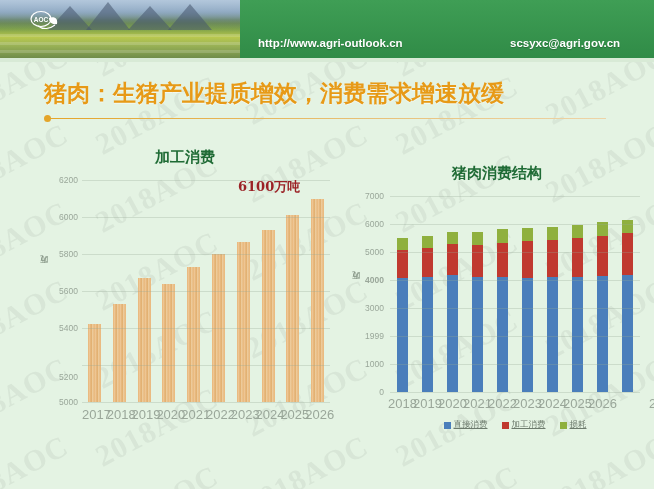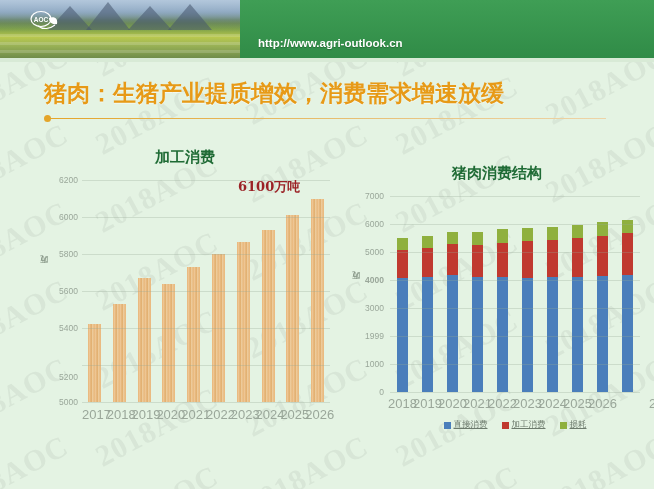--- a/index.html
+++ b/index.html
@@ -183,20 +183,21 @@
 
   <svg id="logo" viewBox="0 0 68 52">
     <ellipse cx="30" cy="22" rx="20" ry="15" fill="none" stroke="#ffffff" stroke-width="2.4"></ellipse>
     <text x="30" y="27" font-size="13" font-weight="bold" fill="#ffffff" text-anchor="middle" font-family="Liberation Sans, sans-serif">AOC</text>
     <path d="M46 20 C58 16, 64 22, 62 32 C54 34, 46 30, 46 20 Z" fill="#ffffff"></path>
     <path d="M24 36 C34 44, 48 42, 58 34" stroke="#ffffff" stroke-width="2.2" fill="none"></path>
   </svg>
 
   <div id="header-bottom-line"></div>
   <div class="url">http://www.agri-outlook.cn</div>
+  <div class="mail">scsyxc@agri.gov.cn</div>
 </div>
 
 <div id="slide-title">猪肉：生猪产业提质增效，消费需求增速放缓</div>
 <div id="title-dot"></div>
 <div id="title-rule"></div>
 
 <div class="chart-panel" id="chart-left" style="left:30px;top:148px;width:310px;height:285px;">
   <div class="chart-title">加工消费</div>
   <div class="axis-label" id="ylabel-left" style="left:10px;top:122px;">万吨</div>
   <div class="plot" id="plot-left" style="left:52px;top:32px;width:248px;height:222px;">

